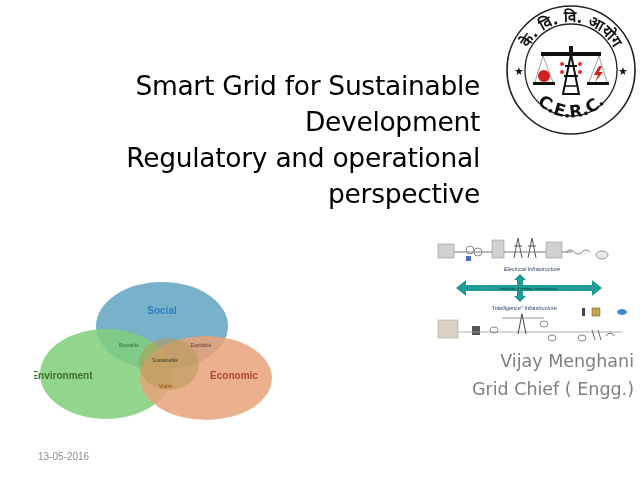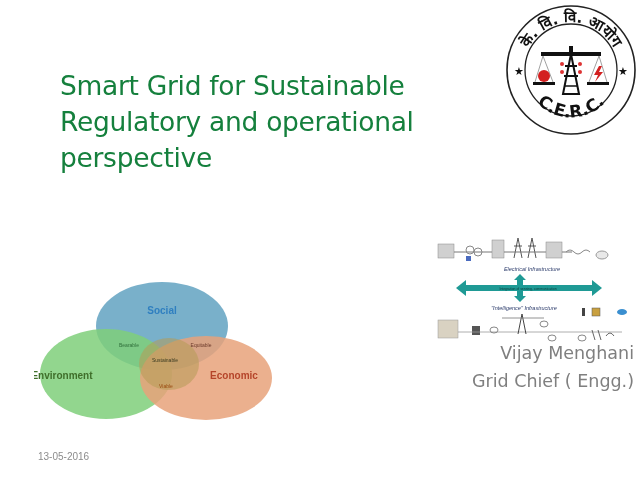--- a/index.html
+++ b/index.html
@@ -5,52 +5,53 @@
     html, body { margin: 0; padding: 0; }
     body {
       width: 640px; height: 480px; overflow: hidden;
       background: #ffffff; position: relative;
       font-family: "Liberation Sans", sans-serif;
     }
     .slide { position: absolute; left: 0; top: 0; width: 640px; height: 480px; background: #ffffff; }
 
     .title {
       position: absolute; left: 60px; top: 68px; width: 420px;
-      text-align: left; color: #15803d;
+      text-align: right; color: #000000;
       font-family: "DejaVu Sans", sans-serif;
       font-size: 26.5px; line-height: 36px; font-weight: normal;
       letter-spacing: -0.3px;
     }
     .title div { white-space: nowrap; }
 
     .logo { position: absolute; left: 503px; top: 2px; width: 136px; height: 136px; }
 
     .venn { position: absolute; left: 34px; top: 282px; width: 244px; height: 138px; }
 
     .grid-diagram { position: absolute; left: 432px; top: 228px; width: 206px; height: 122px; }
 
     .author {
-      position: absolute; right: 6px; top: 340px; text-align: right;
+      position: absolute; right: 6px; top: 348px; text-align: right;
       color: #7f7f7f; font-family: "DejaVu Sans", sans-serif;
       font-size: 17.5px; line-height: 27.5px;
     }
     .author div { white-space: nowrap; }
 
     .date {
       position: absolute; left: 38px; top: 451px;
       color: #8c8c8c; font-size: 10px; font-family: "Liberation Sans", sans-serif; text-align: center;
     }
   </style>
 </head>
 <body>
 
 <div class="slide">
 
   <div class="title">
     <div>Smart Grid for Sustainable</div>
+    <div>Development</div>
     <div>Regulatory and operational</div>
     <div>perspective</div>
   </div>
 
   <svg class="logo" viewBox="0 0 136 136">
     <circle cx="68" cy="68" r="64" fill="#fff" stroke="#222" stroke-width="1.6"></circle>
     <circle cx="68" cy="68" r="46" fill="#fff" stroke="#222" stroke-width="1.3"></circle>
     <defs>
       <path id="arcTop" d="M 20 68 A 48 48 0 0 1 116 68"></path>
       <path id="arcBot" d="M 22 78 A 47 47 0 0 0 114 78"></path>

